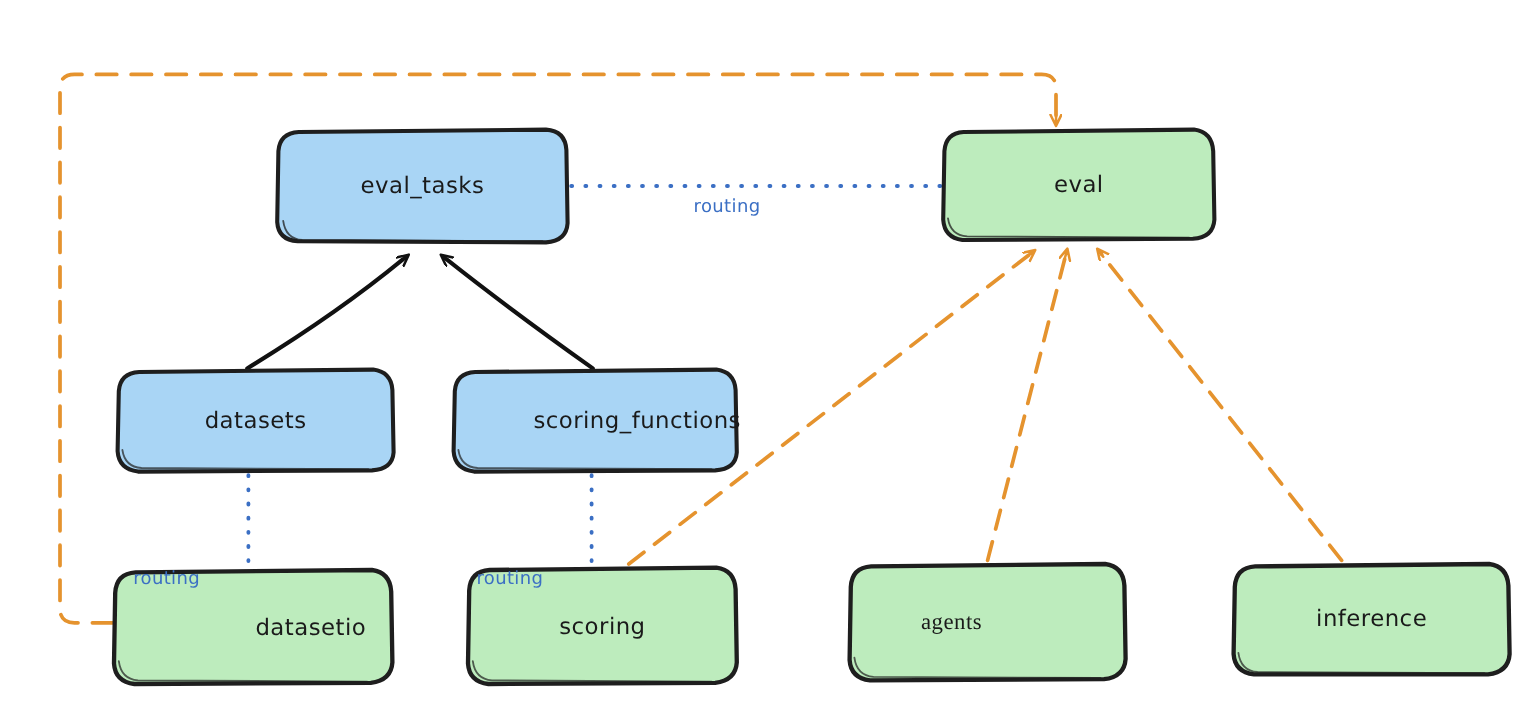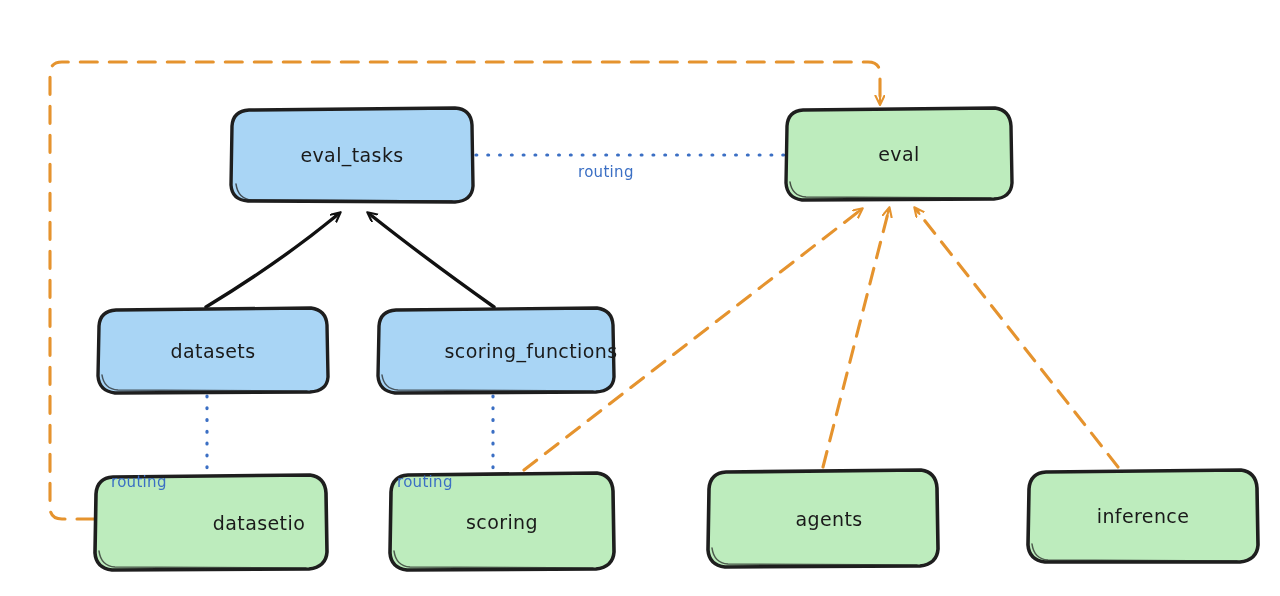--- a/index.html
+++ b/index.html
@@ -154,21 +154,21 @@
   <div class="node-label" style="left:98px; top:308px; width:230px; height:85px;">datasets</div>
 
   <div class="node-label" style="left:786px; top:108px; width:226px; height:92px;">eval</div>
 
   <div class="node-label" style="left:388px; top:308px; width:236px; height:85px;margin-left:25px;">scoring_functions</div>
 
   <div class="node-label" style="left:95px; top:475px; width:232px; height:95px;padding-left:48px;">datasetio</div>
 
   <div class="node-label" style="left:390px; top:473px; width:224px; height:97px;">scoring</div>
 
-  <div class="node-label" style="left:724px; top:470px; width:210px; height:97px;">agents</div>
+  <div class="node-label" style="left:688px; top:470px; width:210px; height:97px;font-family:Liberation Serif, serif;">agents</div>
 
   <div class="node-label" style="left:1028px; top:470px; width:230px; height:92px;">inference</div>
 
   <div class="edge-label" style="left:578px; top:115px;">routing</div>
 
   <div class="edge-label" style="left:111px; top:425px;">routing</div>
 
   <div class="edge-label" style="left:397px; top:425px;">routing</div>
 
   <div class="hit" style="left:231px; top:108px; width:242px; height:94px;"></div>

